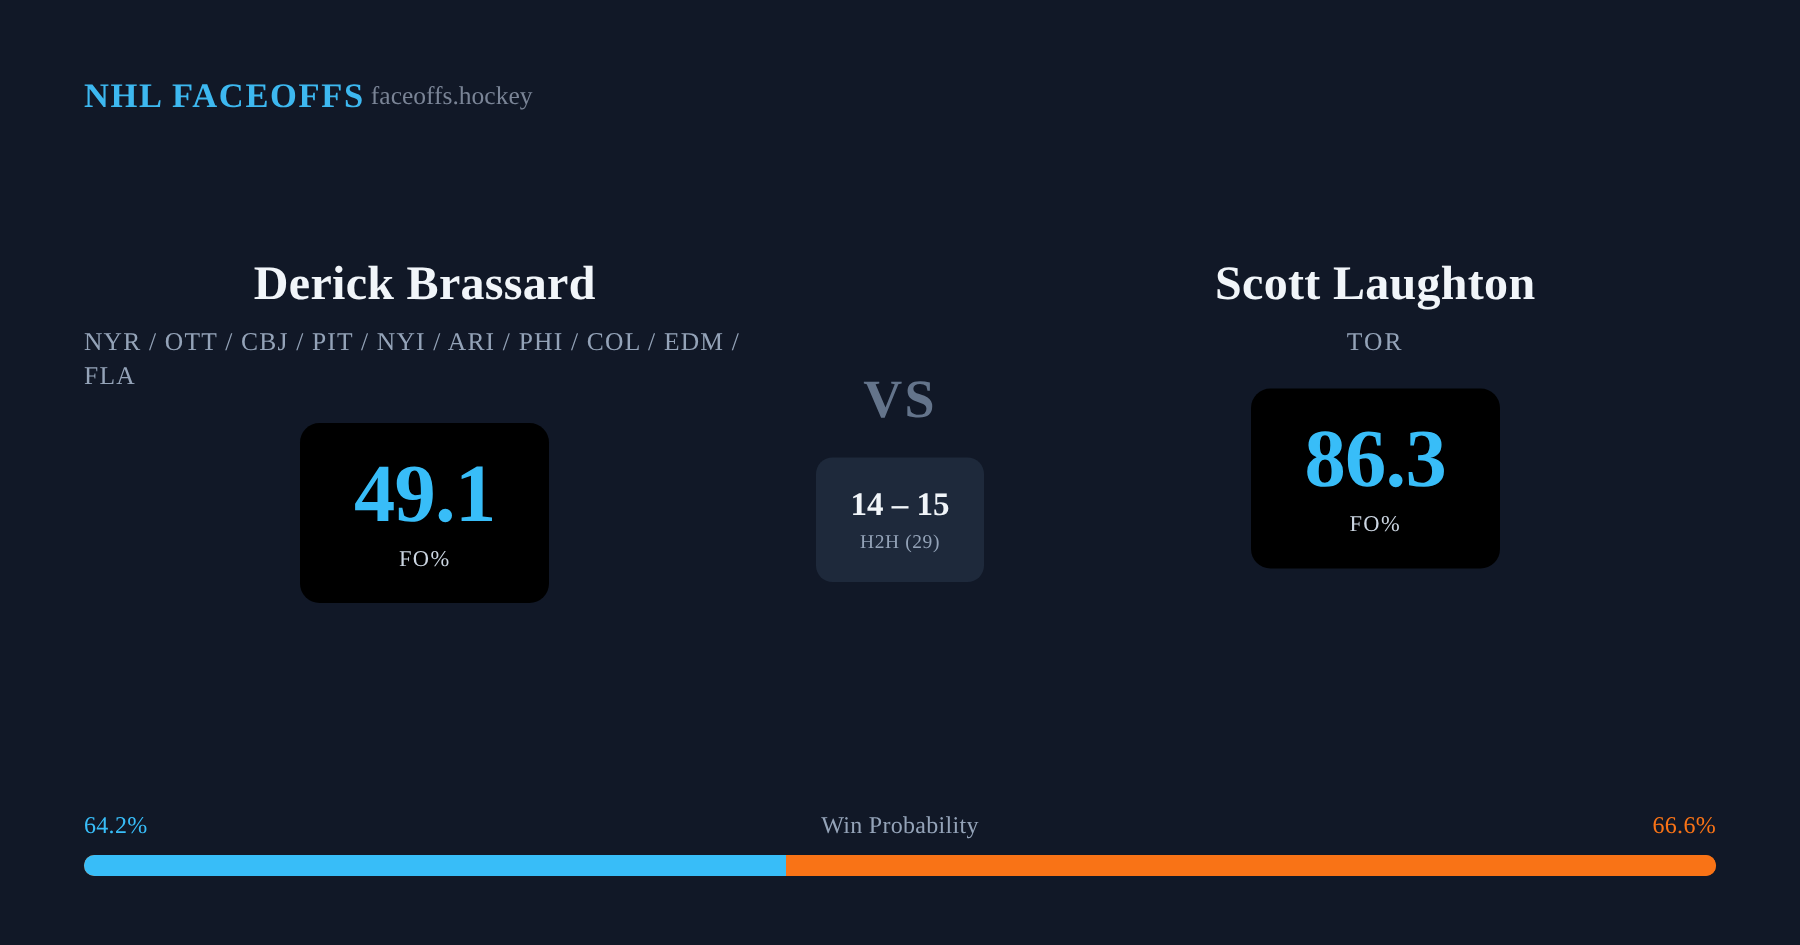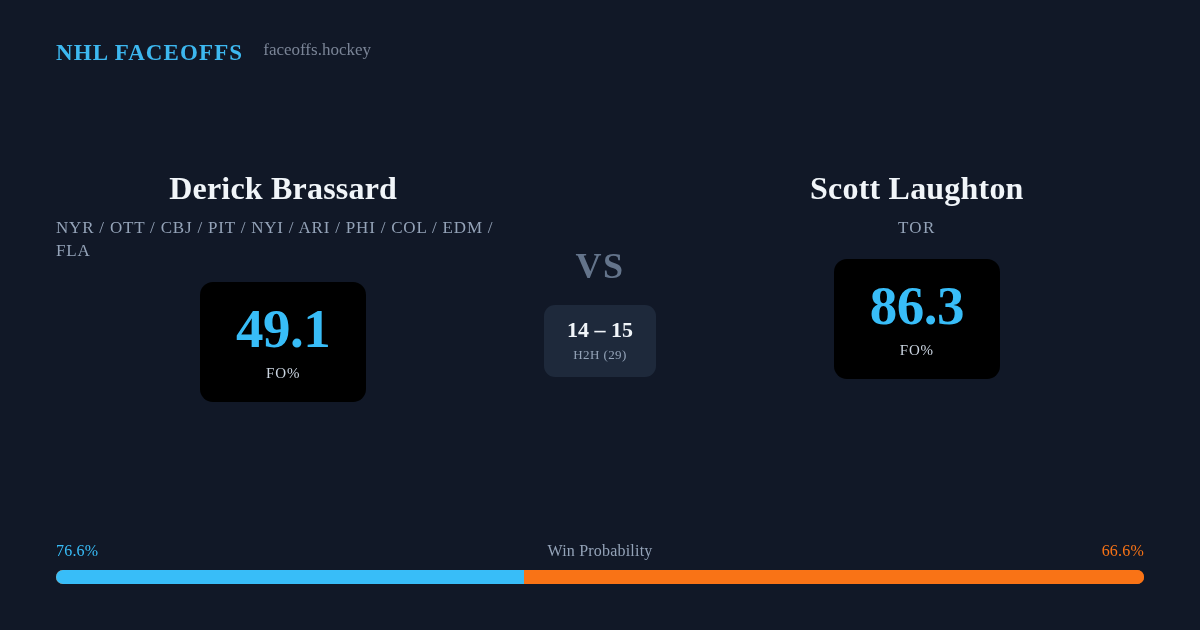--- a/index.html
+++ b/index.html
@@ -7,22 +7,22 @@
   body {
     background:#111827;
     font-family:"Liberation Serif", serif;
     overflow:hidden;
     position:relative;
   }
   .canvas { position:relative; width:1200px; height:630px; }
 
   
   .header {
-    position:absolute; left:56px; top:40px;
-    display:flex; align-items:flex-start; gap:20px;
+    position:absolute; left:56px; top:51px;
+    display:flex; align-items:center; gap:4px;
   }
   .brand {
     font-family:"Liberation Serif", serif;
     font-weight:bold;
     font-size:23px;
     letter-spacing:1.1px;
     color:#3db8f0;
     white-space:nowrap;
   }
   .brand-sub {
@@ -106,21 +106,21 @@
   .vs-text {
     font-family:"Liberation Serif", serif;
     font-weight:bold;
     font-size:36px;
     color:#64748b;
     letter-spacing:1.5px;
     line-height:1;
   }
   .h2h-card {
     margin-top:21px;
-    width:112px; height:72px;
+    width:112px; height:83px;
     background:#1e293b;
     border-radius:11px;
     display:flex;
     flex-direction:column;
     align-items:center;
     justify-content:center;
   }
   .h2h-record {
     font-family:"Liberation Serif", serif;
     font-weight:bold;
@@ -220,21 +220,21 @@
       <div class="stat-card">
         <div class="stat-value">86.3</div>
         <div class="stat-label">FO%</div>
       </div>
     </div>
 
   </div>
 
   <div class="winprob">
     <div class="wp-labels">
-      <span class="wp-left" style="color: rgb(56, 189, 248);">76.6%</span>
+      <span class="wp-left" style="color: rgb(56, 189, 248);">64.2%</span>
       <span class="wp-title">Win Probability</span>
       <span class="wp-right" style="color: rgb(249, 115, 22);">66.6%</span>
     </div>
     <div class="wp-bar">
       <div class="wp-fill-left" style="width: 43%; background: rgb(56, 189, 248);"></div>
       <div class="wp-fill-right" style="background: rgb(249, 115, 22);"></div>
     </div>
   </div>
 
 </div>

